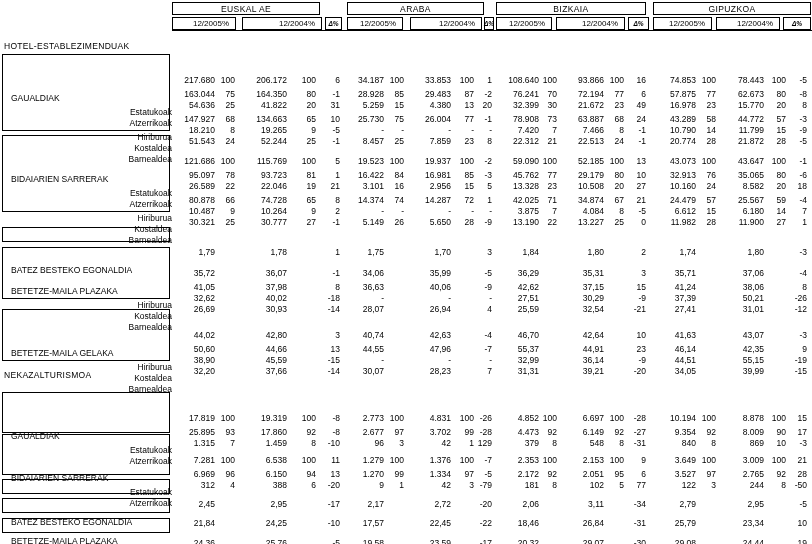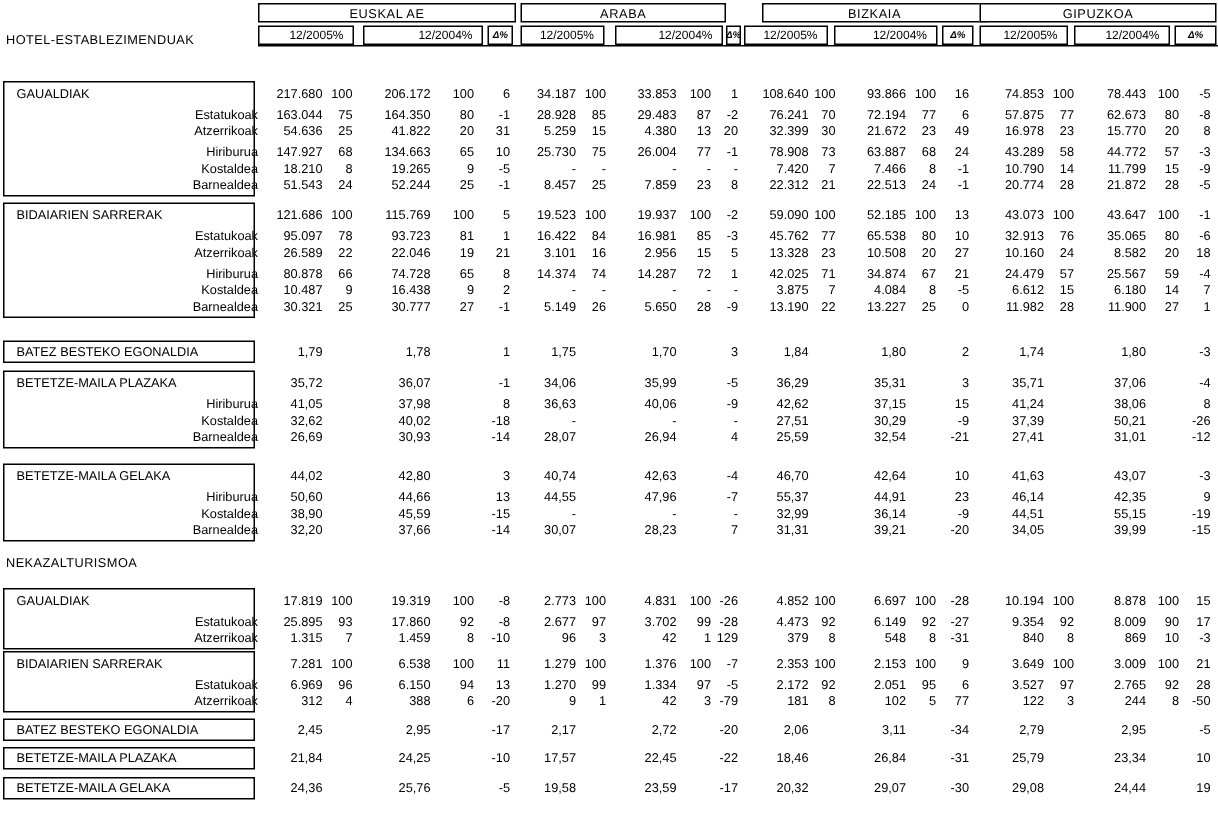--- a/index.html
+++ b/index.html
@@ -22,51 +22,51 @@
   
   .sec-label{position:absolute;left:4px;height:12px;line-height:12px;letter-spacing:0.3px;}
   .box{position:absolute;left:0;width:812px;}
   .frame{position:absolute;left:2px;top:0;bottom:0;width:168px;box-sizing:border-box;
     border:1px solid #000;}
   .sp{width:100%;}
   
   .row{position:relative;display:grid;
     grid-template-columns:172px 44px 20px 52px 29px 24px 6px 38px 20px 47px 23px 18px 3px 44px 18px 47px 20px 22px 6px 44px 20px 48px 22px 21px 4px;
     height:11px;line-height:11px;align-items:center;}
-  .lab{white-space:nowrap;overflow:visible;}
+  .lab{white-space:nowrap;overflow:visible;margin-top:36px;}
   .trow .lab{padding-left:11px;}
   .srow .lab{padding-left:29px;text-align:right;}
   .num{text-align:right;padding-right:1px;white-space:nowrap;}
 </style>
 </head>
 <body>
 
 <div class="canvas">
   <div id="header">
-      <div class="region-box" style="left: 172px; width: 172px;">EUSKAL AE</div>
+      <div class="region-box" style="left: 172px; width: 148px;">EUSKAL AE</div>
       <div class="period-box" style="left: 172px; width: 64px;">
         <div>12/2005</div>
         <div>%</div>
       </div>
       <div class="period-box" style="left: 242px; width: 80px;">
         <div>12/2004</div>
         <div>%</div>
       </div>
       <div class="delta-box" style="left: 325px; width: 17px;">Δ%</div>
       <div class="region-box" style="left: 347px; width: 137px;">ARABA</div>
       <div class="period-box" style="left: 347px; width: 56px;">
         <div>12/2005</div>
         <div>%</div>
       </div>
       <div class="period-box" style="left: 410px; width: 72px;">
         <div>12/2004</div>
         <div>%</div>
       </div>
       <div class="delta-box" style="left: 484px; width: 10px;">Δ%</div>
-      <div class="region-box" style="left: 508px; width: 150px;">BIZKAIA</div>
+      <div class="region-box" style="left: 496px; width: 150px;">BIZKAIA</div>
       <div class="period-box" style="left: 496px; width: 56px;">
         <div>12/2005</div>
         <div>%</div>
       </div>
       <div class="period-box" style="left: 556px; width: 69px;">
         <div>12/2004</div>
         <div>%</div>
       </div>
       <div class="delta-box" style="left: 628px; width: 21px;">Δ%</div>
       <div class="region-box" style="left: 653px; width: 158px;">GIPUZKOA</div>
@@ -75,21 +75,21 @@
         <div>%</div>
       </div>
       <div class="period-box" style="left: 716px; width: 64px;">
         <div>12/2004</div>
         <div>%</div>
       </div>
       <div class="delta-box" style="left: 783px; width: 28px;">Δ%</div>
     </div>
   <div class="header-rule"></div>
 
-  <div class="sec-label" style="top:20px">HOTEL-ESTABLEZIMENDUAK</div>
+  <div class="sec-label" style="top:40px">HOTEL-ESTABLEZIMENDUAK</div>
 
   <div class="sec-label" style="top:369px">NEKAZALTURISMOA</div>
 
   <div id="body-rows">
       <div class="box" style="top: 54px; padding-top: 3px; padding-bottom: 2px;">
         <div class="frame"></div>
         <div class="row trow">
           <div class="lab">GAUALDIAK</div>
           <div class="num">217.680</div>
           <div class="num">100</div>
@@ -286,21 +286,21 @@
           <div class="num">1</div>
           <div></div>
           <div class="num">16.422</div>
           <div class="num">84</div>
           <div class="num">16.981</div>
           <div class="num">85</div>
           <div class="num">-3</div>
           <div></div>
           <div class="num">45.762</div>
           <div class="num">77</div>
-          <div class="num">65.538</div>
+          <div class="num">29.179</div>
           <div class="num">80</div>
           <div class="num">10</div>
           <div></div>
           <div class="num">32.913</div>
           <div class="num">76</div>
           <div class="num">35.065</div>
           <div class="num">80</div>
           <div class="num">-6</div>
         </div>
         <div class="row srow">
@@ -353,21 +353,21 @@
           <div class="num">24.479</div>
           <div class="num">57</div>
           <div class="num">25.567</div>
           <div class="num">59</div>
           <div class="num">-4</div>
         </div>
         <div class="row srow">
           <div class="lab">Kostaldea</div>
           <div class="num">10.487</div>
           <div class="num">9</div>
-          <div class="num">16.438</div>
+          <div class="num">10.264</div>
           <div class="num">9</div>
           <div class="num">2</div>
           <div></div>
           <div class="num">-</div>
           <div class="num">-</div>
           <div class="num">-</div>
           <div class="num">-</div>
           <div class="num">-</div>
           <div></div>
           <div class="num">3.875</div>

